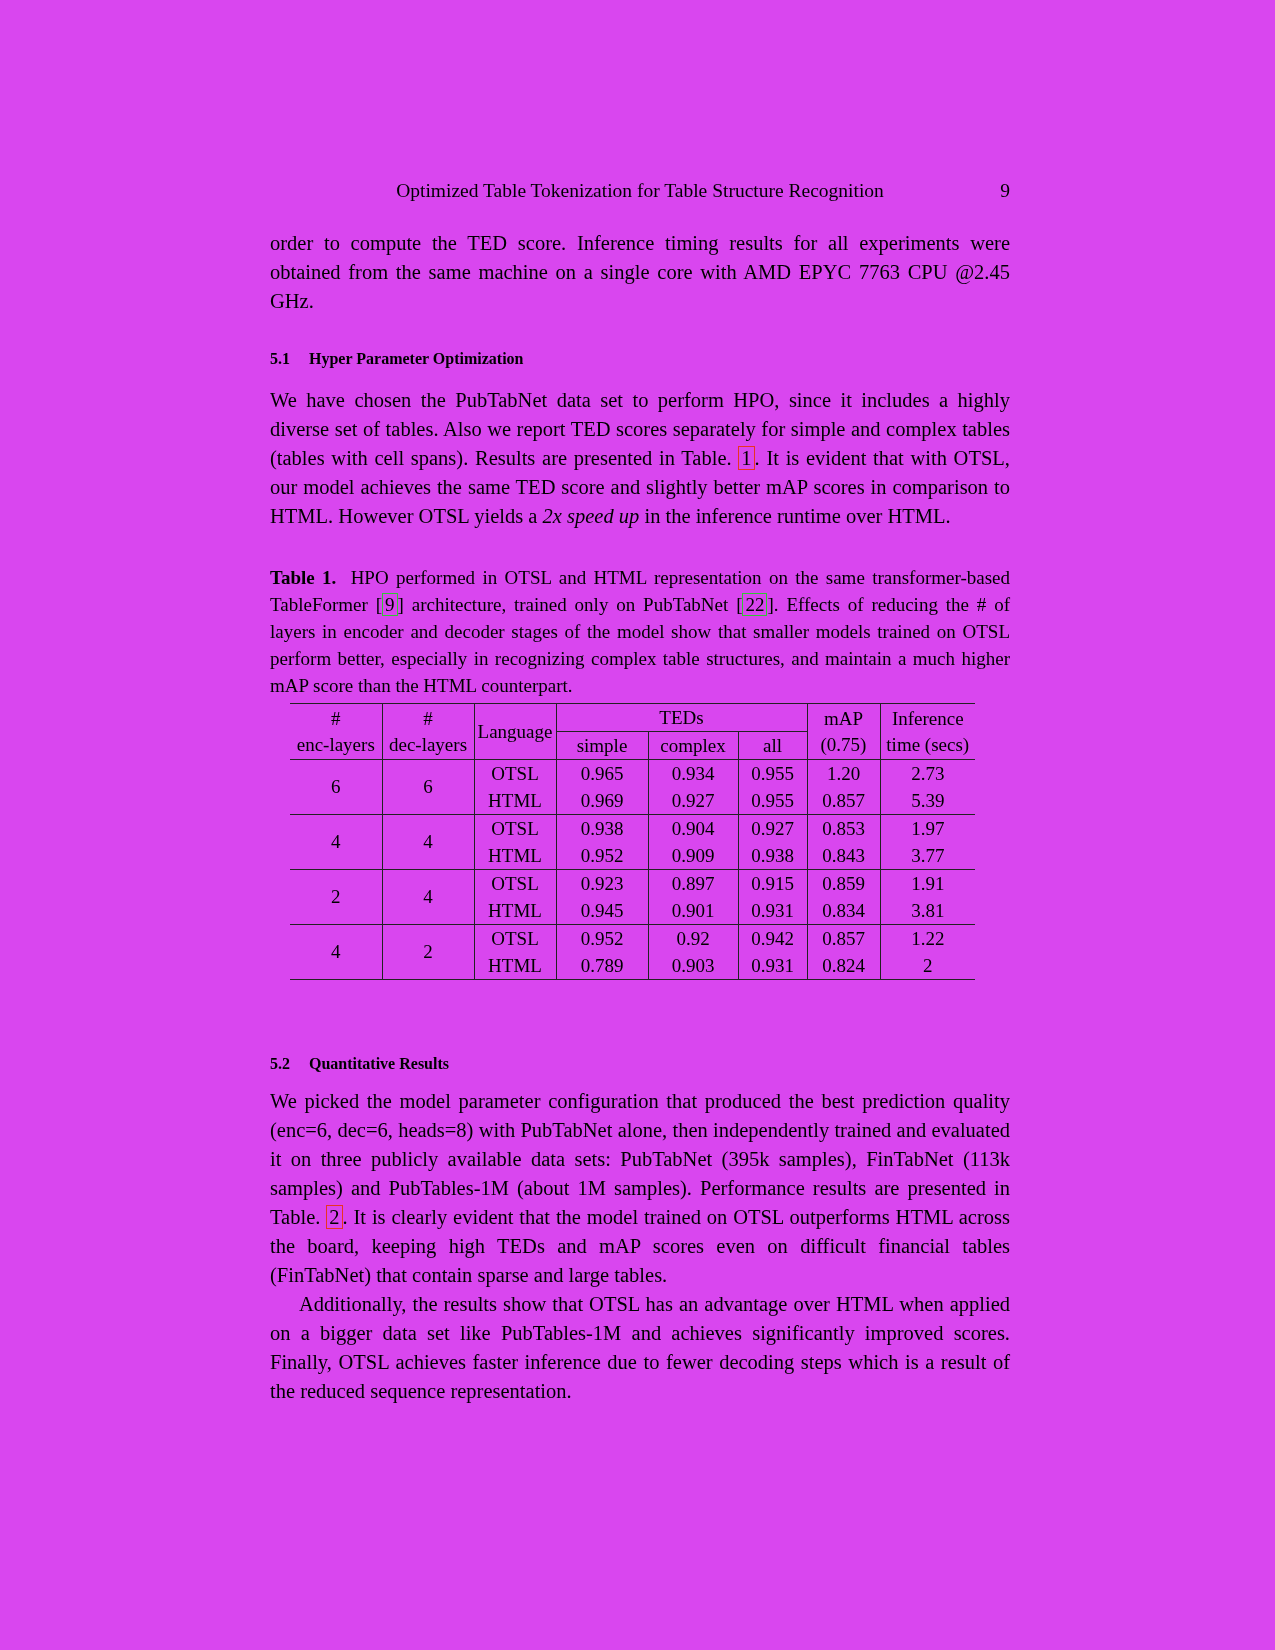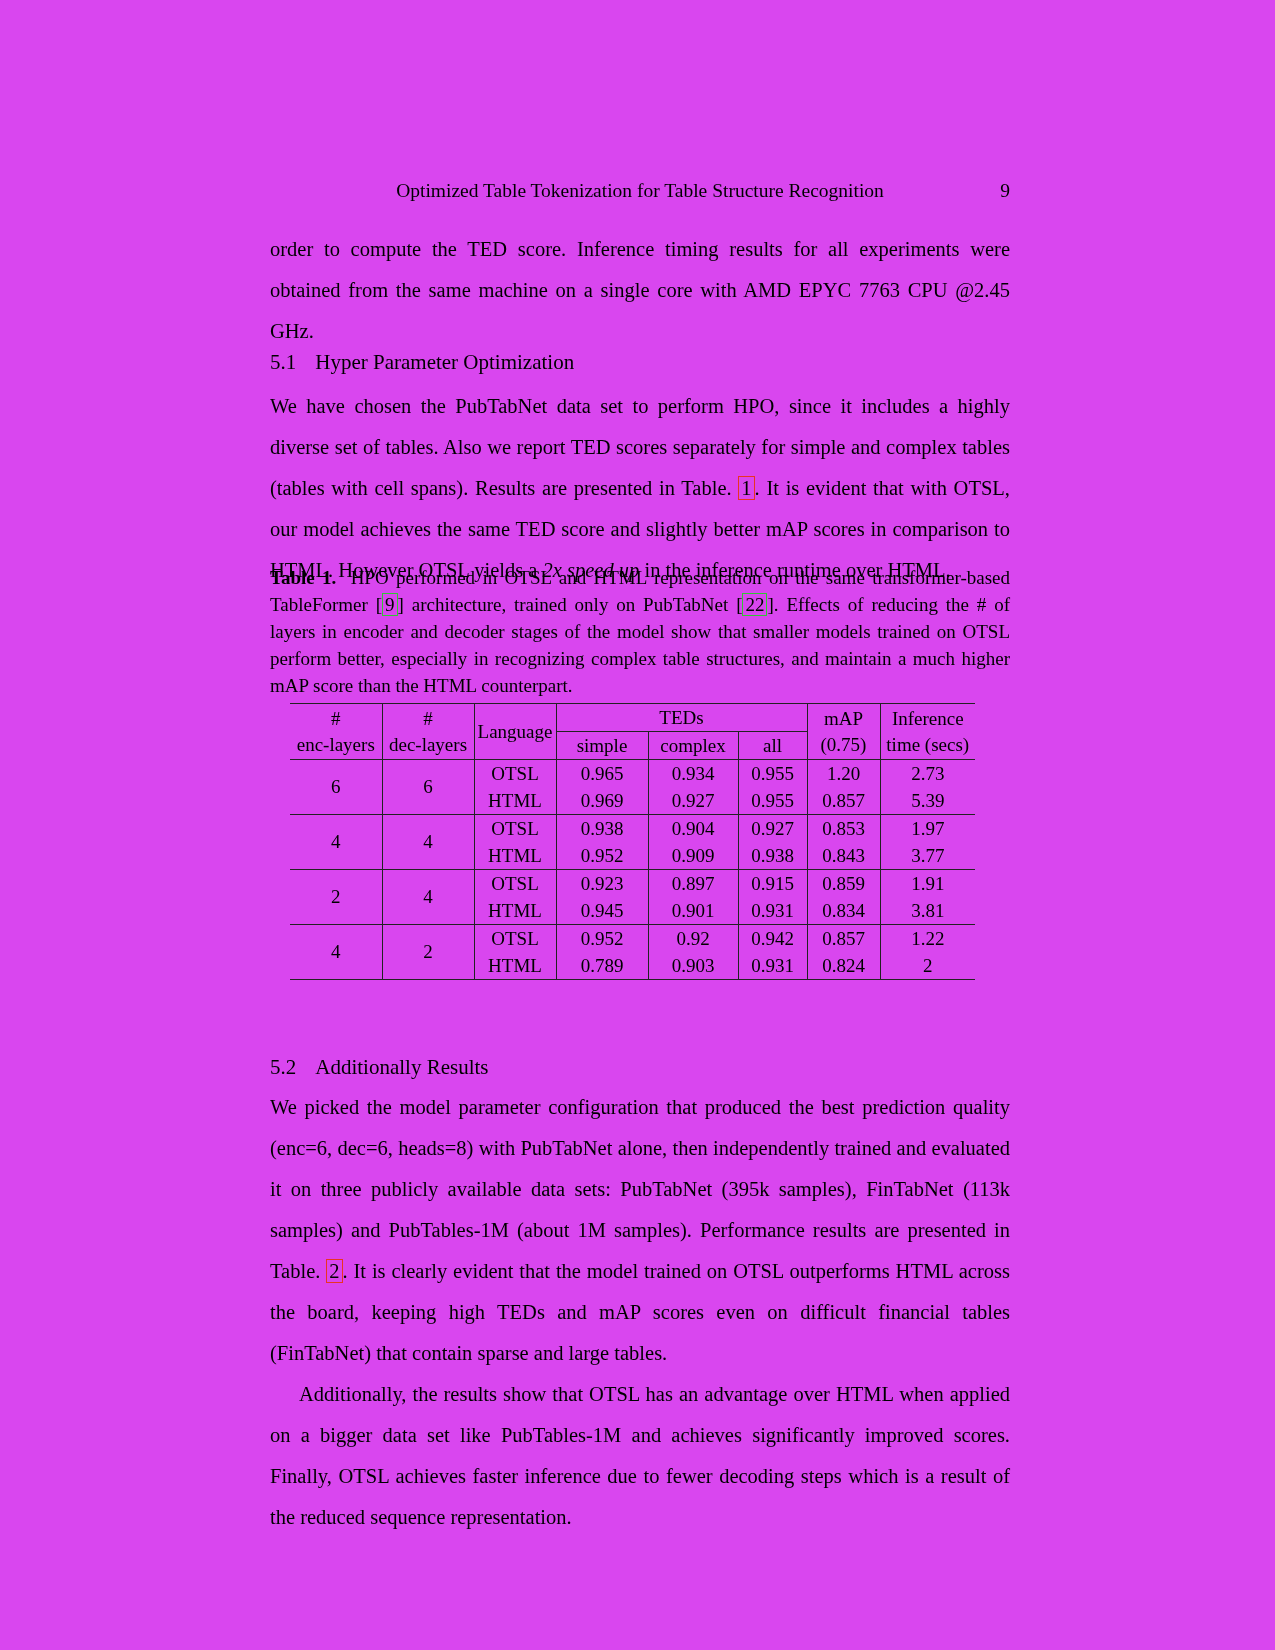--- a/index.html
+++ b/index.html
@@ -18,34 +18,34 @@
   
   .running-head {
     left: 270px; top: 180px; width: 740px;
     font-size: 19.5px; text-align: center;
   }
   .page-number { position: absolute; right: 0; top: 0; }
 
   
   .para {
     left: 270px; width: 740px;
-    font-size: 20.5px; line-height: 41px;
+    font-size: 20.5px; line-height: 29px;
     text-align: justify;
     margin: 0;
   }
   .p-intro { top: 229px; }
   .p-51    { top: 386px; }
   .p-52    { top: 1087px; }
   .para p { margin: 0; }
   .para p.indent { text-indent: 29px; }
 
   
   .sec-heading {
     left: 270px; width: 740px;
-    font-size: 21px; font-weight: normal;
+    font-size: 16px; font-weight: bold;
     margin: 0;
   }
   .h-51 { top: 350px; }
   .h-52 { top: 1055px; }
   .sec-num { display: inline-block; margin-right: 19px; }
 
   
   .caption {
     left: 270px; top: 564px; width: 740px;
     font-size: 19px; line-height: 27px;
@@ -203,21 +203,21 @@
             <td class="vl group-end">0.903</td>
             <td class="vl group-end">0.931</td>
             <td class="vl group-end">0.824</td>
             <td class="vl group-end">2</td>
           </tr>
         </tbody>
     </table>
   </div>
 
   <h2 class="abs sec-heading h-52">
-    <span class="sec-num">5.2</span><span>Additionally Results</span>
+    <span class="sec-num">5.2</span><span>Quantitative Results</span>
   </h2>
 
   <div class="abs para p-52">
     <p><span>We picked the model parameter configuration that produced the best prediction quality (enc=6, dec=6, heads=8) with PubTabNet alone, then independently trained and evaluated it on three publicly available data sets: PubTabNet (395k samples), FinTabNet (113k samples) and PubTables-1M (about 1M samples). Performance results are presented in Table. </span><span class="refbox ref-red">2</span><span>. It is clearly evident that the model trained on OTSL outperforms HTML across the board, keeping high TEDs and mAP scores even on difficult financial tables (FinTabNet) that contain sparse and large tables.</span></p>
     <p class="indent"><span>Additionally, the results show that OTSL has an advantage over HTML when applied on a bigger data set like PubTables-1M and achieves significantly improved scores. Finally, OTSL achieves faster inference due to fewer decoding steps which is a result of the reduced sequence representation.</span></p>
   </div>
 
 </div>
 
 </body></html>

